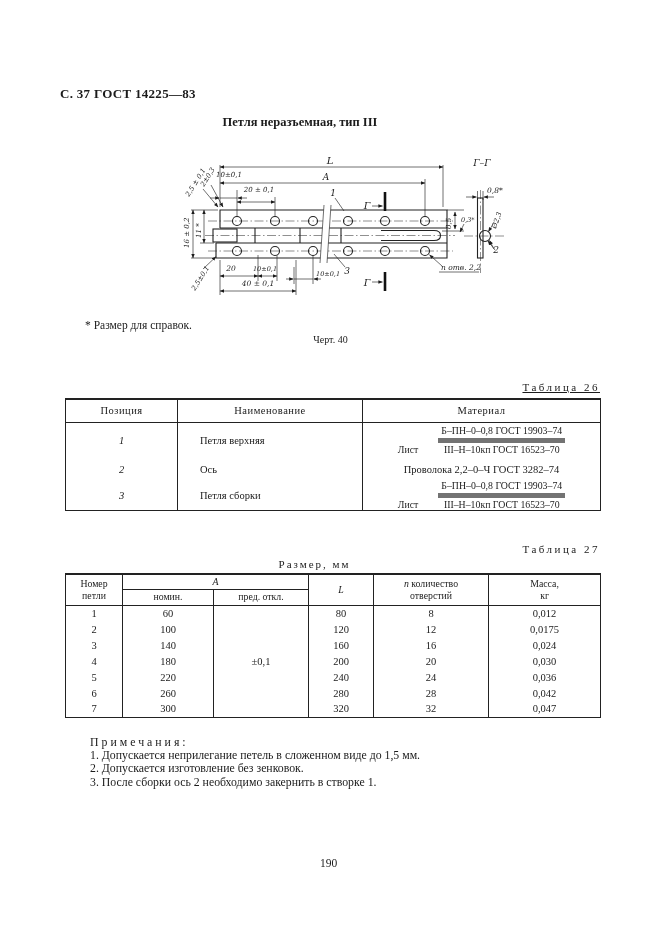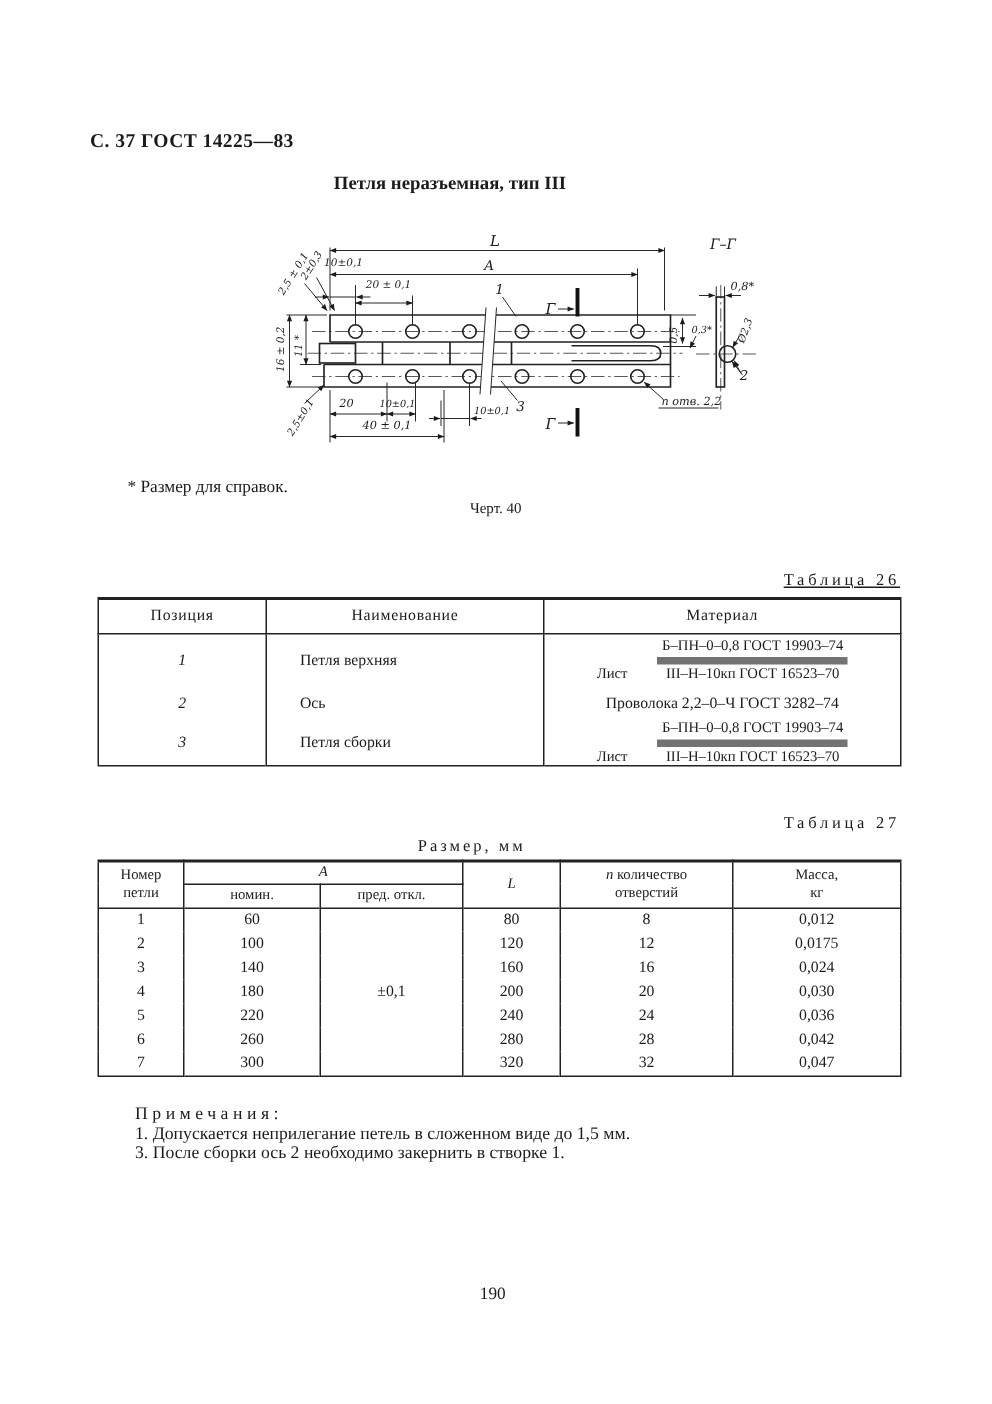--- a/index.html
+++ b/index.html
@@ -353,16 +353,17 @@
         <td>320</td>
         <td>32</td>
         <td>0,047</td>
     </tr>
   </tbody>
 </table>
 
 <div class="abs notes">
   <div class="nh">Примечания:</div>
   <div>1. Допускается неприлегание петель в сложенном виде до 1,5 мм.</div>
+  <div>2. Допускается изготовление без зенковок.</div>
   <div>3. После сборки ось 2 необходимо закернить в створке 1.</div>
 </div>
 
 <div class="abs page-num">190</div>
 
 </body></html>

